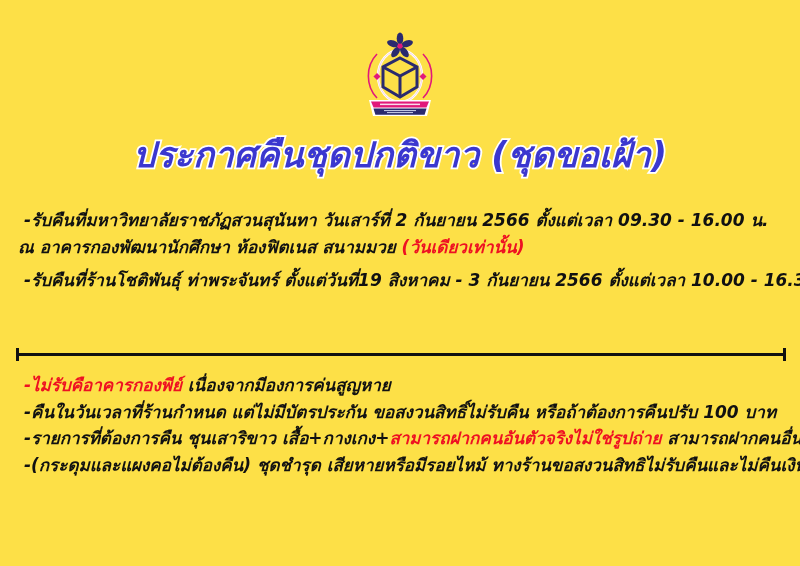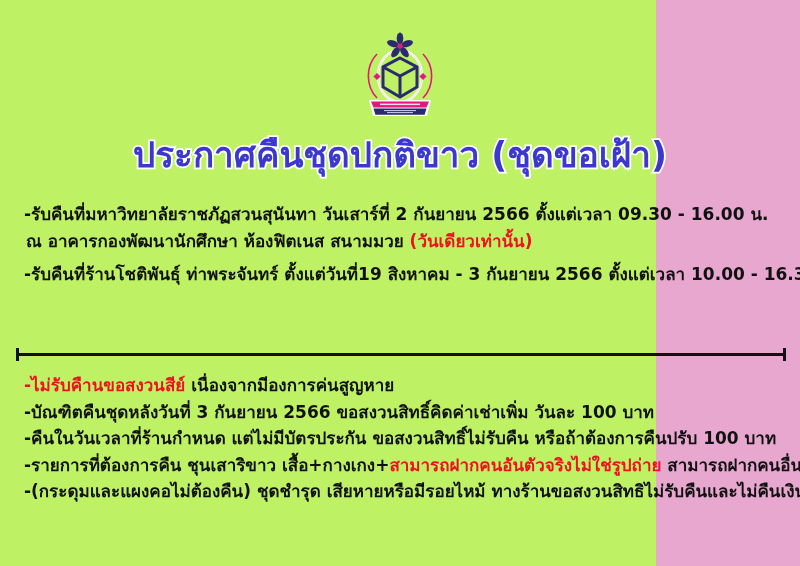--- a/index.html
+++ b/index.html
@@ -10,24 +10,25 @@
   body {
     width: 800px;
     height: 566px;
     overflow: hidden;
     background: #e7a7cf;
     font-family: "DejaVu Sans", "Liberation Sans", sans-serif;
   }
 
   .poster {
     position: relative;
-    width: 656px;
+    width: 800px;
     height: 566px;
-    background: #bef264;
+    background: #fde047;
     box-sizing: border-box;
+    font-style: italic;
   }
 
   
   .logo-wrap {
     position: absolute;
     top: 24px;
     left: 0;
     width: 800px;
     height: 96px;
     display: flex;
@@ -58,40 +59,40 @@
     color: #3b37cf;
     letter-spacing: 0px;
     -webkit-text-stroke: 3.5px #ffffff;
     paint-order: stroke fill;
     white-space: nowrap;
   }
 
   
   .block-top {
     position: absolute;
-    top: 201px;
+    top: 207px;
     left: 0;
     width: 800px;
   }
   .block-bottom {
     position: absolute;
     top: 372px;
     left: 0;
     width: 800px;
   }
 
   .line {
     font-size: 17px;
     line-height: 26.5px;
     color: #111111;
     font-weight: bold;
     white-space: nowrap;
   }
   .line.l { text-align: left; padding-left: 24px; }
-  .line.l2 { text-align: left; padding-left: 18px; margin-left: 8px; }
+  .line.l2 { text-align: left; padding-left: 18px; }
 
   .red { color: #ee1122; }
   .blk { color: #111111; }
 
   
   .divider {
     position: absolute;
     top: 348px;
     left: 16px;
     width: 770px;
@@ -175,24 +176,21 @@
   </div>
 
   <div class="divider">
     <div class="cap left"></div>
     <div class="bar"></div>
     <div class="cap right"></div>
   </div>
 
   <div class="block-bottom">
     <div class="line l">
-      <span class="red">-ไม่รับคืานขอสงวนสีย์</span><span class="blk"> เนื่องจากมีองการค่นสูญหาย</span>
-    </div>
-    <div class="line l">
-      <span class="blk">-บัณฑิตคืนชุดหลังวันที่ 3 กันยายน 2566 ขอสงวนสิทธิ์คิดค่าเช่าเพิ่ม วันละ 100 บาท</span>
+      <span class="red">-ไม่รับคือาคารกองพีย์</span><span class="blk"> เนื่องจากมีองการค่นสูญหาย</span>
     </div>
     <div class="line l">
       <span class="blk">-คืนในวันเวลาที่ร้านกำหนด แต่ไม่มีบัตรประกัน ขอสงวนสิทธิ์ไม่รับคืน หรือถ้าต้องการคืนปรับ 100 บาท</span>
     </div>
     <div class="line l">
       <span class="blk">-รายการที่ต้องการคืน ชุนเสาริขาว เสื้อ+กางเกง+</span><span class="red">สามารถฝากคนอันตัวจริงไม่ใช่รูปถ่าย</span><span class="blk"> สามารถฝากคนอื่นคืนแทนได้</span>
     </div>
     <div class="line l">
       <span class="blk">-(กระดุมและแผงคอไม่ต้องคืน) ชุดชำรุด เสียหายหรือมีรอยไหม้ ทางร้านขอสงวนสิทธิไม่รับคืนและไม่คืนเงินประกัน</span>
     </div>

